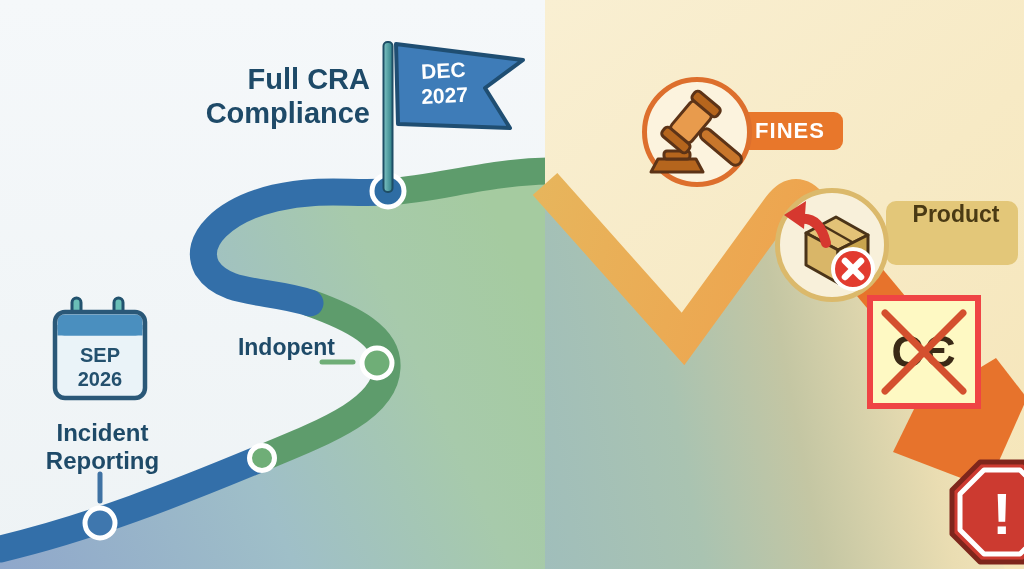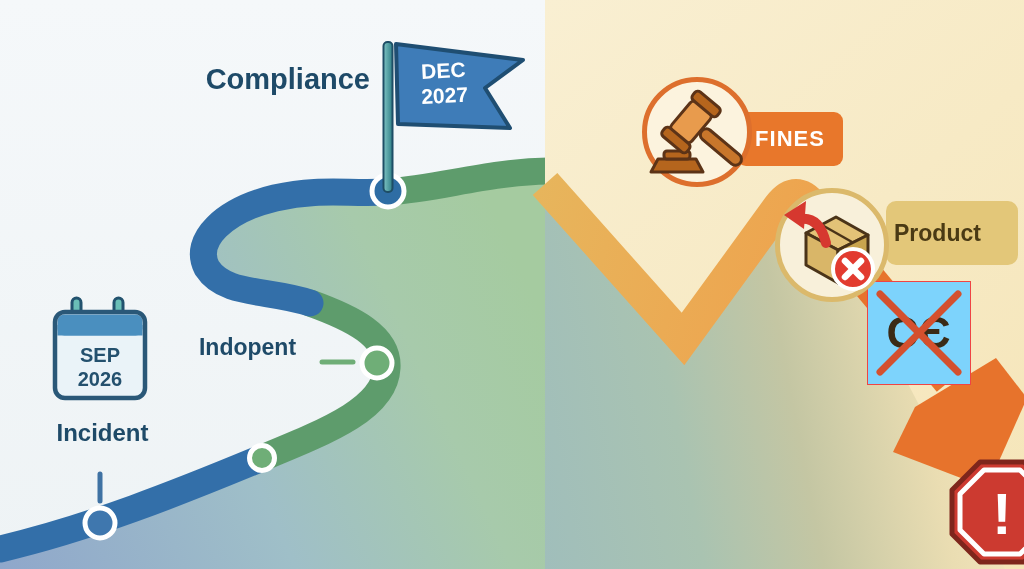--- a/index.html
+++ b/index.html
@@ -4,35 +4,35 @@
 <style>
   html,body{margin:0;padding:0;}
   body{
     width:1024px;height:569px;position:relative;overflow:hidden;
     font-family:"Liberation Sans",sans-serif;background:#F2F6F8;
   }
   .abs{position:absolute;}
   
   .navy-label{color:#1E4A68;font-weight:bold;}
   .full-cra{left:150px;top:62px;width:220px;text-align:right;font-size:29px;line-height:34px;z-index:4;}
-  .indopent{left:160px;top:334px;width:175px;text-align:center;font-size:23px;line-height:27px;z-index:4;}
+  .indopent{left:160px;top:334px;width:175px;text-align:right;font-size:23px;line-height:27px;z-index:4;}
   .incident{left:25px;top:419px;width:155px;text-align:center;font-size:24px;line-height:28px;z-index:4;}
   
   .flag-svg{left:370px;top:34px;z-index:4;}
   .cal-svg{left:52px;top:296px;z-index:4;}
   
   .badge{display:flex;align-items:center;justify-content:center;font-weight:bold;}
-  .fines-badge{left:737px;top:112px;width:106px;height:54px;background:#E8772B;border-radius:9px;
+  .fines-badge{left:737px;top:112px;width:106px;height:38px;background:#E8772B;border-radius:9px;
     color:#FFFFFF;font-size:22px;z-index:1;letter-spacing:1px;}
   .recall-badge{left:886px;top:201px;width:132px;height:64px;background:#E3C779;border-radius:10px;
-    color:#4A3A14;font-size:23px;line-height:27px;z-index:2;flex-direction:column;padding-left:8px;box-sizing:border-box;align-items:flex-start;}
+    color:#4A3A14;font-size:23px;line-height:27px;z-index:2;padding-left:8px;box-sizing:border-box;align-items:flex-start;}
   .circle-icon{border-radius:50%;box-sizing:content-box;display:flex;align-items:center;justify-content:center;}
   .gavel-circle{left:642px;top:77px;width:100px;height:100px;background:#FCF3DE;border:5px solid #DD6F2D;z-index:2;}
   .product-circle{left:775px;top:188px;width:104px;height:104px;background:#F8F0DA;border:5px solid #DBB96B;z-index:3;}
-  .ce-circle{left:867px;top:281px;width:102px;height:102px;background:#7dd3fc;border:1px solid #ef4444;z-index:2;position:absolute;}
+  .ce-circle{left:867px;top:295px;width:102px;height:102px;background:#fef9c3;border:6px solid #ef4444;z-index:2;position:absolute;}
   .ce-text{position:absolute;left:0;top:0;width:102px;height:102px;display:flex;align-items:center;justify-content:center;
     font-weight:bold;font-size:44px;color:#3A2A16;letter-spacing:1px;}
   .ce-cross{position:absolute;left:0;top:0;}
   .stop-svg{left:946px;top:456px;z-index:4;}
   .bg-svg{left:0;top:0;z-index:0;}
 </style>
 </head>
 <body>
 
 <svg class="abs bg-svg" width="1024" height="569" viewBox="0 0 1024 569">
@@ -85,20 +85,21 @@
 
   <rect x="545" y="0" width="479" height="569" fill="url(#gBeige)"></rect>
   <path d="M 545,198 L 680,352 L 793,205 L 852,277 L 1005,569 L 545,569 Z" fill="url(#gR)"></path>
 
   <path d="M 545,184 L 683,339 L 779,207 Q 796,184 813,207 L 851,260" fill="none" stroke="url(#gA)" stroke-width="33" stroke-linejoin="miter" stroke-linecap="butt"></path>
   <line x1="841" y1="248" x2="951" y2="380" stroke="#E7732C" stroke-width="37"></line>
   <polygon points="915,407 893,452 987,488 1027,398 996,358" fill="#E7732C" stroke-linejoin="round"></polygon>
 </svg>
 
 <div class="abs navy-label full-cra">
+  <div>Full CRA</div>
   <div>Compliance</div>
 </div>
 
 <svg class="abs flag-svg" width="160" height="162" viewBox="0 0 160 162">
   <defs>
     <linearGradient id="gPole" x1="0" y1="0" x2="1" y2="0">
       <stop offset="0" stop-color="#7FC4C4"></stop>
         <stop offset="1" stop-color="#2F7F86"></stop>
     </linearGradient>
   </defs>
@@ -118,20 +119,21 @@
   <rect x="5.5" y="29" width="85" height="10.5" fill="#4A8FBF"></rect>
   <rect x="3" y="16" width="90" height="86" rx="10" fill="none" stroke="#2A5878" stroke-width="4.5"></rect>
   <g fill="#24516E" font-weight="bold" font-size="20" text-anchor="middle">
     <text x="48" y="66">SEP</text>
     <text x="48" y="90">2026</text>
   </g>
 </svg>
 
 <div class="abs navy-label incident">
   <div>Incident</div>
+  <div>Reporting</div>
 </div>
 
 <div class="abs navy-label indopent">
   <div>Indopent</div>
 </div>
 
 <div class="abs badge fines-badge">
   <span>FINES</span>
 </div>
 <div class="abs circle-icon gavel-circle">

